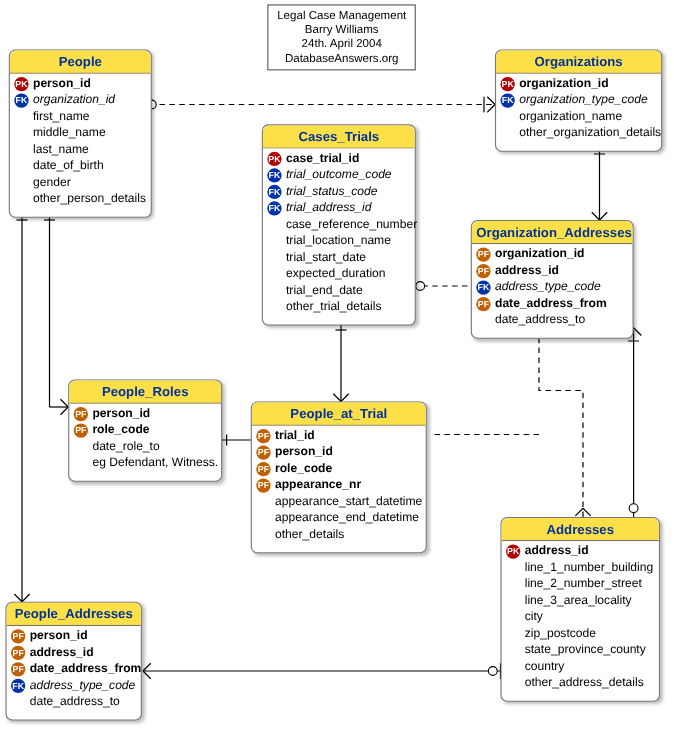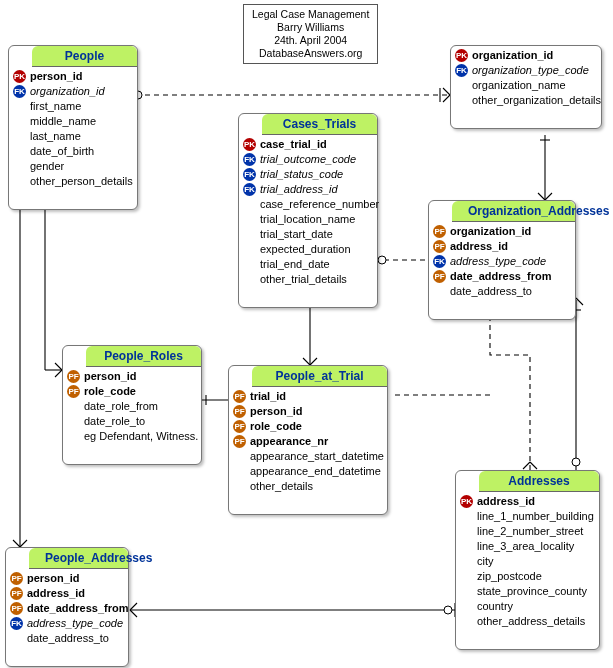--- a/index.html
+++ b/index.html
@@ -15,33 +15,32 @@
   }
   .entity {
     position: absolute;
     background: #fff;
     border: 1px solid #777;
     border-radius: 6px;
     box-shadow: 2px 2px 3px rgba(0,0,0,0.25);
     box-sizing: border-box;
   }
   .entity-header {
-    background: #bef264;
+    background: #fde047;
     color: #003399;
     font-weight: bold;
     text-align: center;
-    padding: 3px 16px;
+    padding: 3px 4px;
     border-bottom: 1px solid #666;
     border-top-left-radius: 6px;
     border-top-right-radius: 6px;
     font-size: 12px;
-    margin-left: 23px;
   }
   .entity-body {
-    padding: 2px 4px 20px 4px;
+    padding: 2px 4px 8px 4px;
   }
   .row {
     display: flex;
     align-items: center;
     line-height: 15px;
     white-space: nowrap;
   }
   .badge {
     display: inline-flex;
     width: 13px;
@@ -185,20 +184,21 @@
         <span>gender</span>
       </div>
       <div class="row">
         <span class="badge-none"></span>
         <span>other_person_details</span>
       </div>
     </div>
 </div>
 
 <div id="organizations" class="entity" style="left:450px; top:45px; width:152px;">
+  <div class="entity-header">Organizations</div>
   <div class="entity-body">
       <div class="row">
         <span class="badge badge-pk">PK</span>
         <span class="pkname">organization_id</span>
       </div>
       <div class="row">
         <span class="badge badge-fk">FK</span>
         <span class="fkname">organization_type_code</span>
       </div>
       <div class="row">
@@ -290,24 +290,20 @@
       <div class="row">
         <span class="badge badge-pf">PF</span>
         <span class="pfname">person_id</span>
       </div>
       <div class="row">
         <span class="badge badge-pf">PF</span>
         <span class="pfname">role_code</span>
       </div>
       <div class="row">
         <span class="badge-none"></span>
-        <span>date_role_from</span>
-      </div>
-      <div class="row">
-        <span class="badge-none"></span>
         <span>date_role_to</span>
       </div>
       <div class="row">
         <span class="badge-none"></span>
         <span>eg Defendant, Witness.</span>
       </div>
     </div>
 </div>
 
 <div id="people_at_trial" class="entity" style="left:228px; top:365px; width:160px;">

